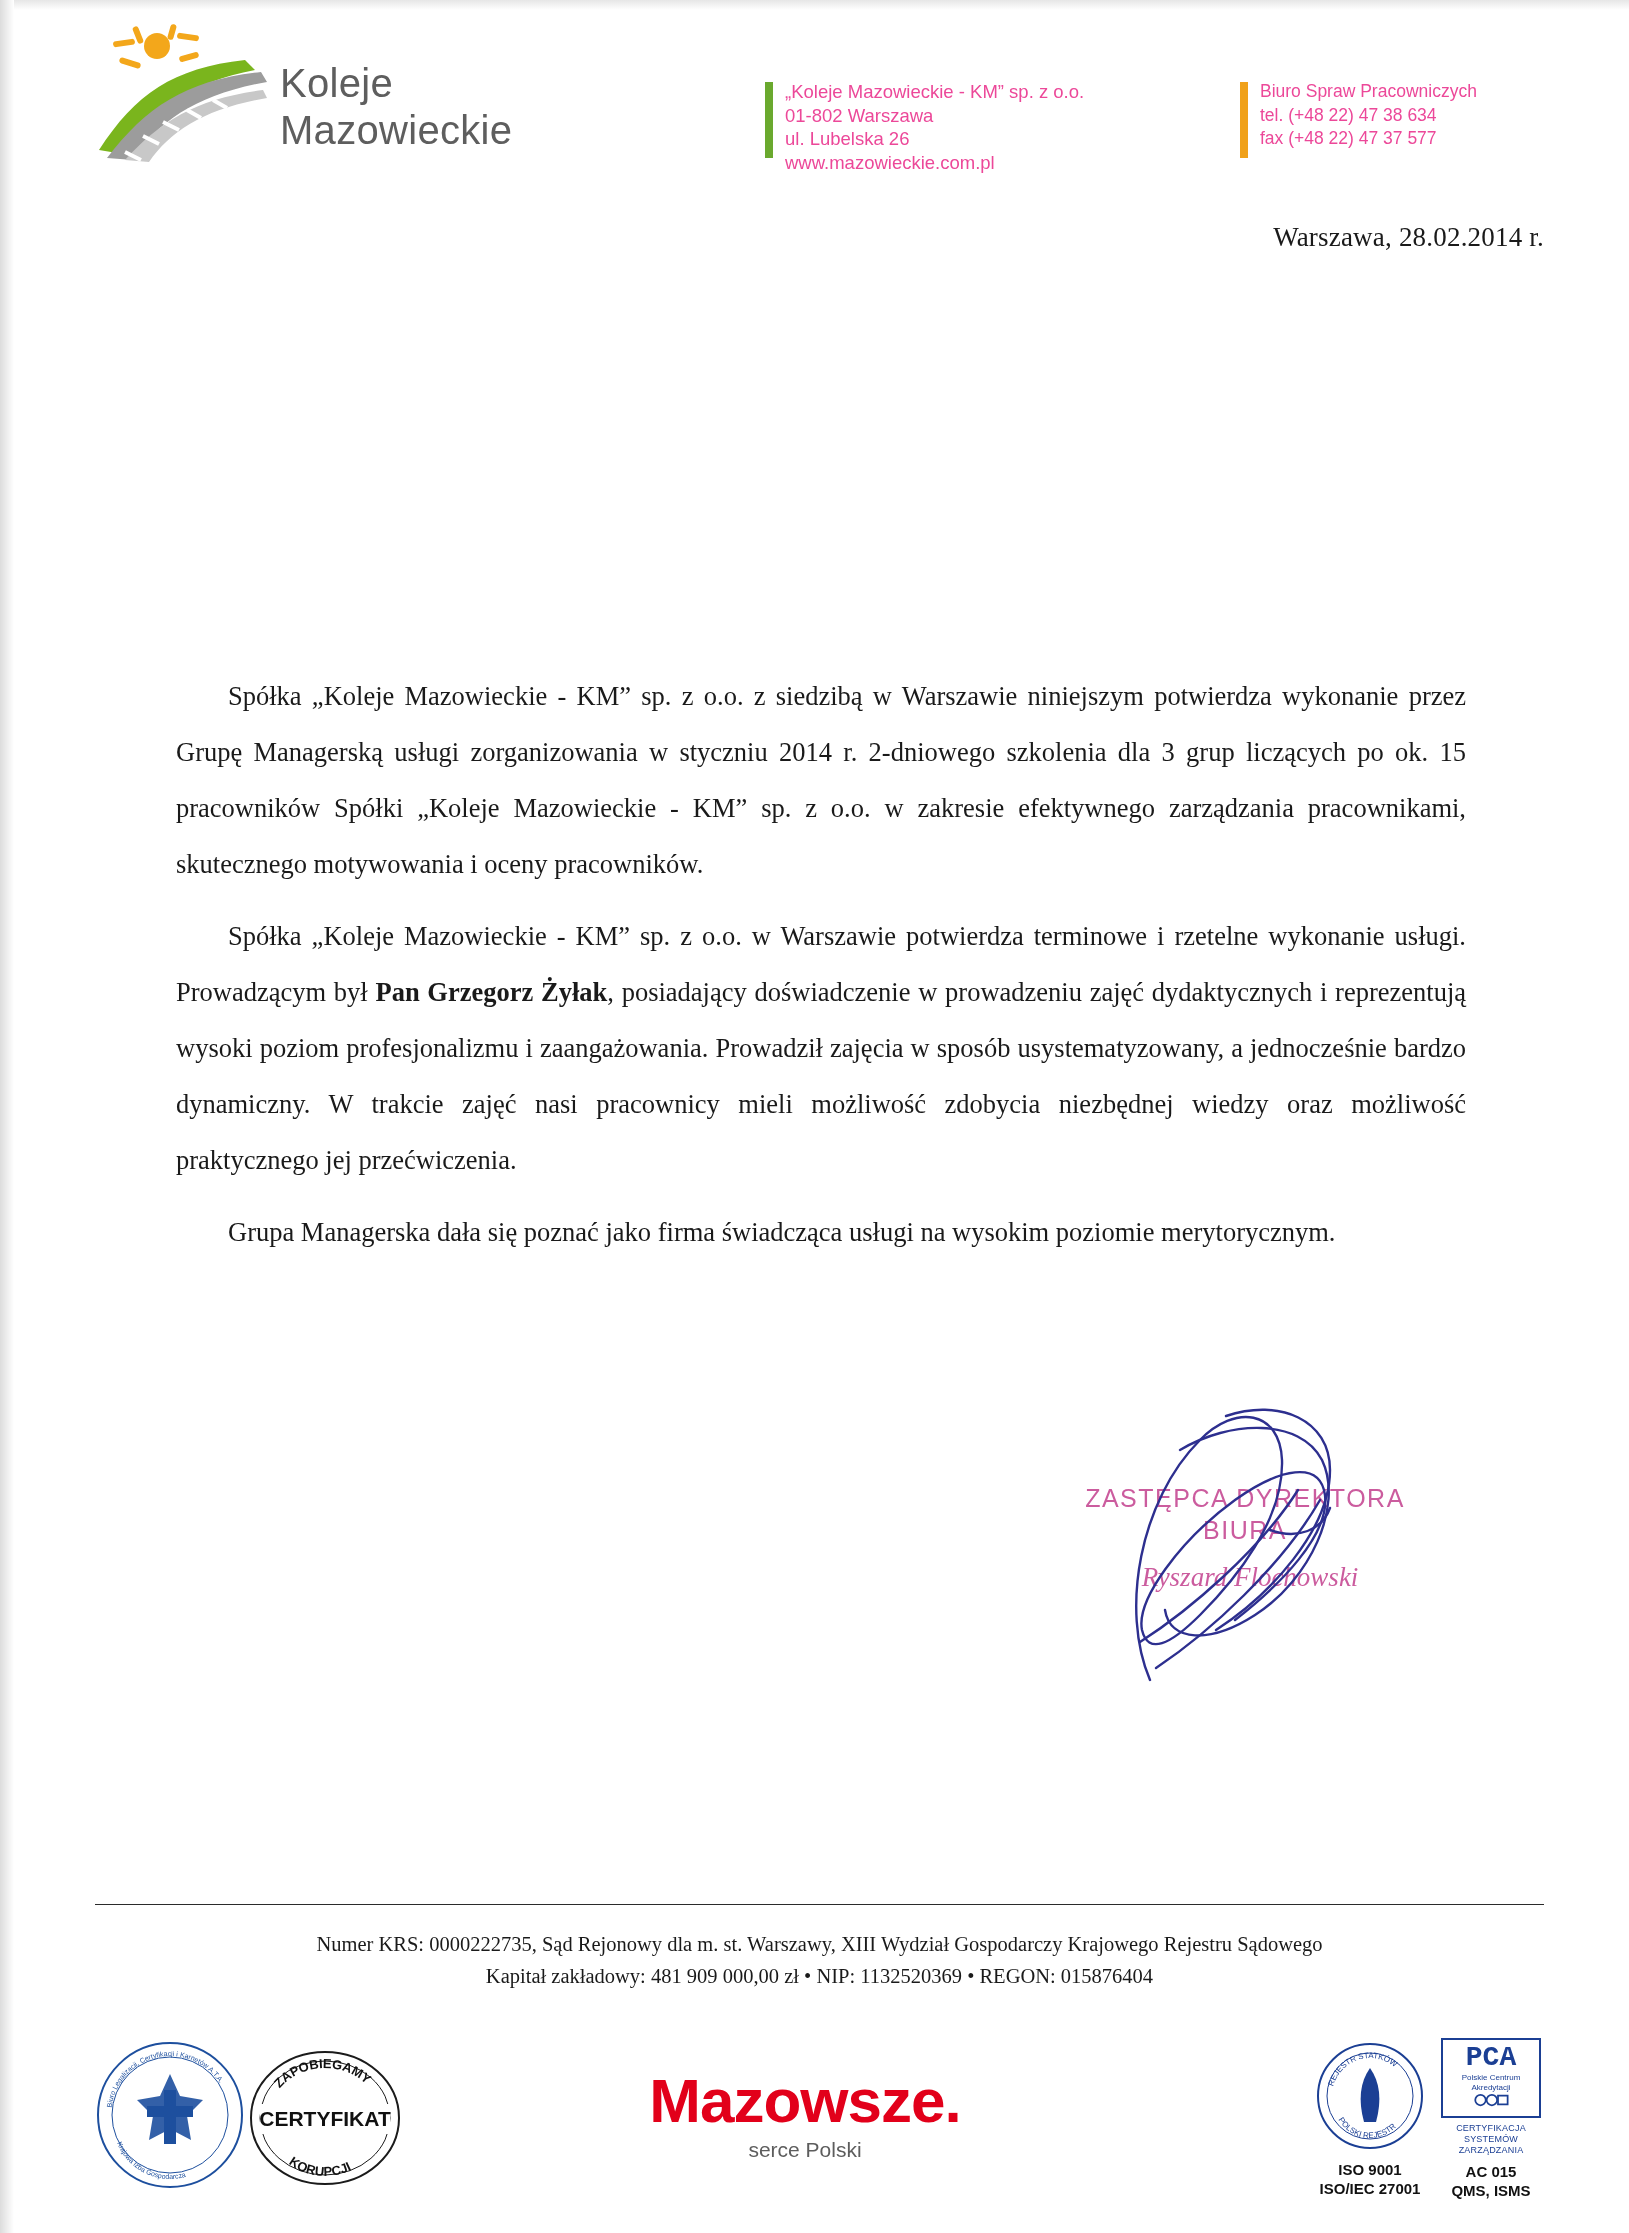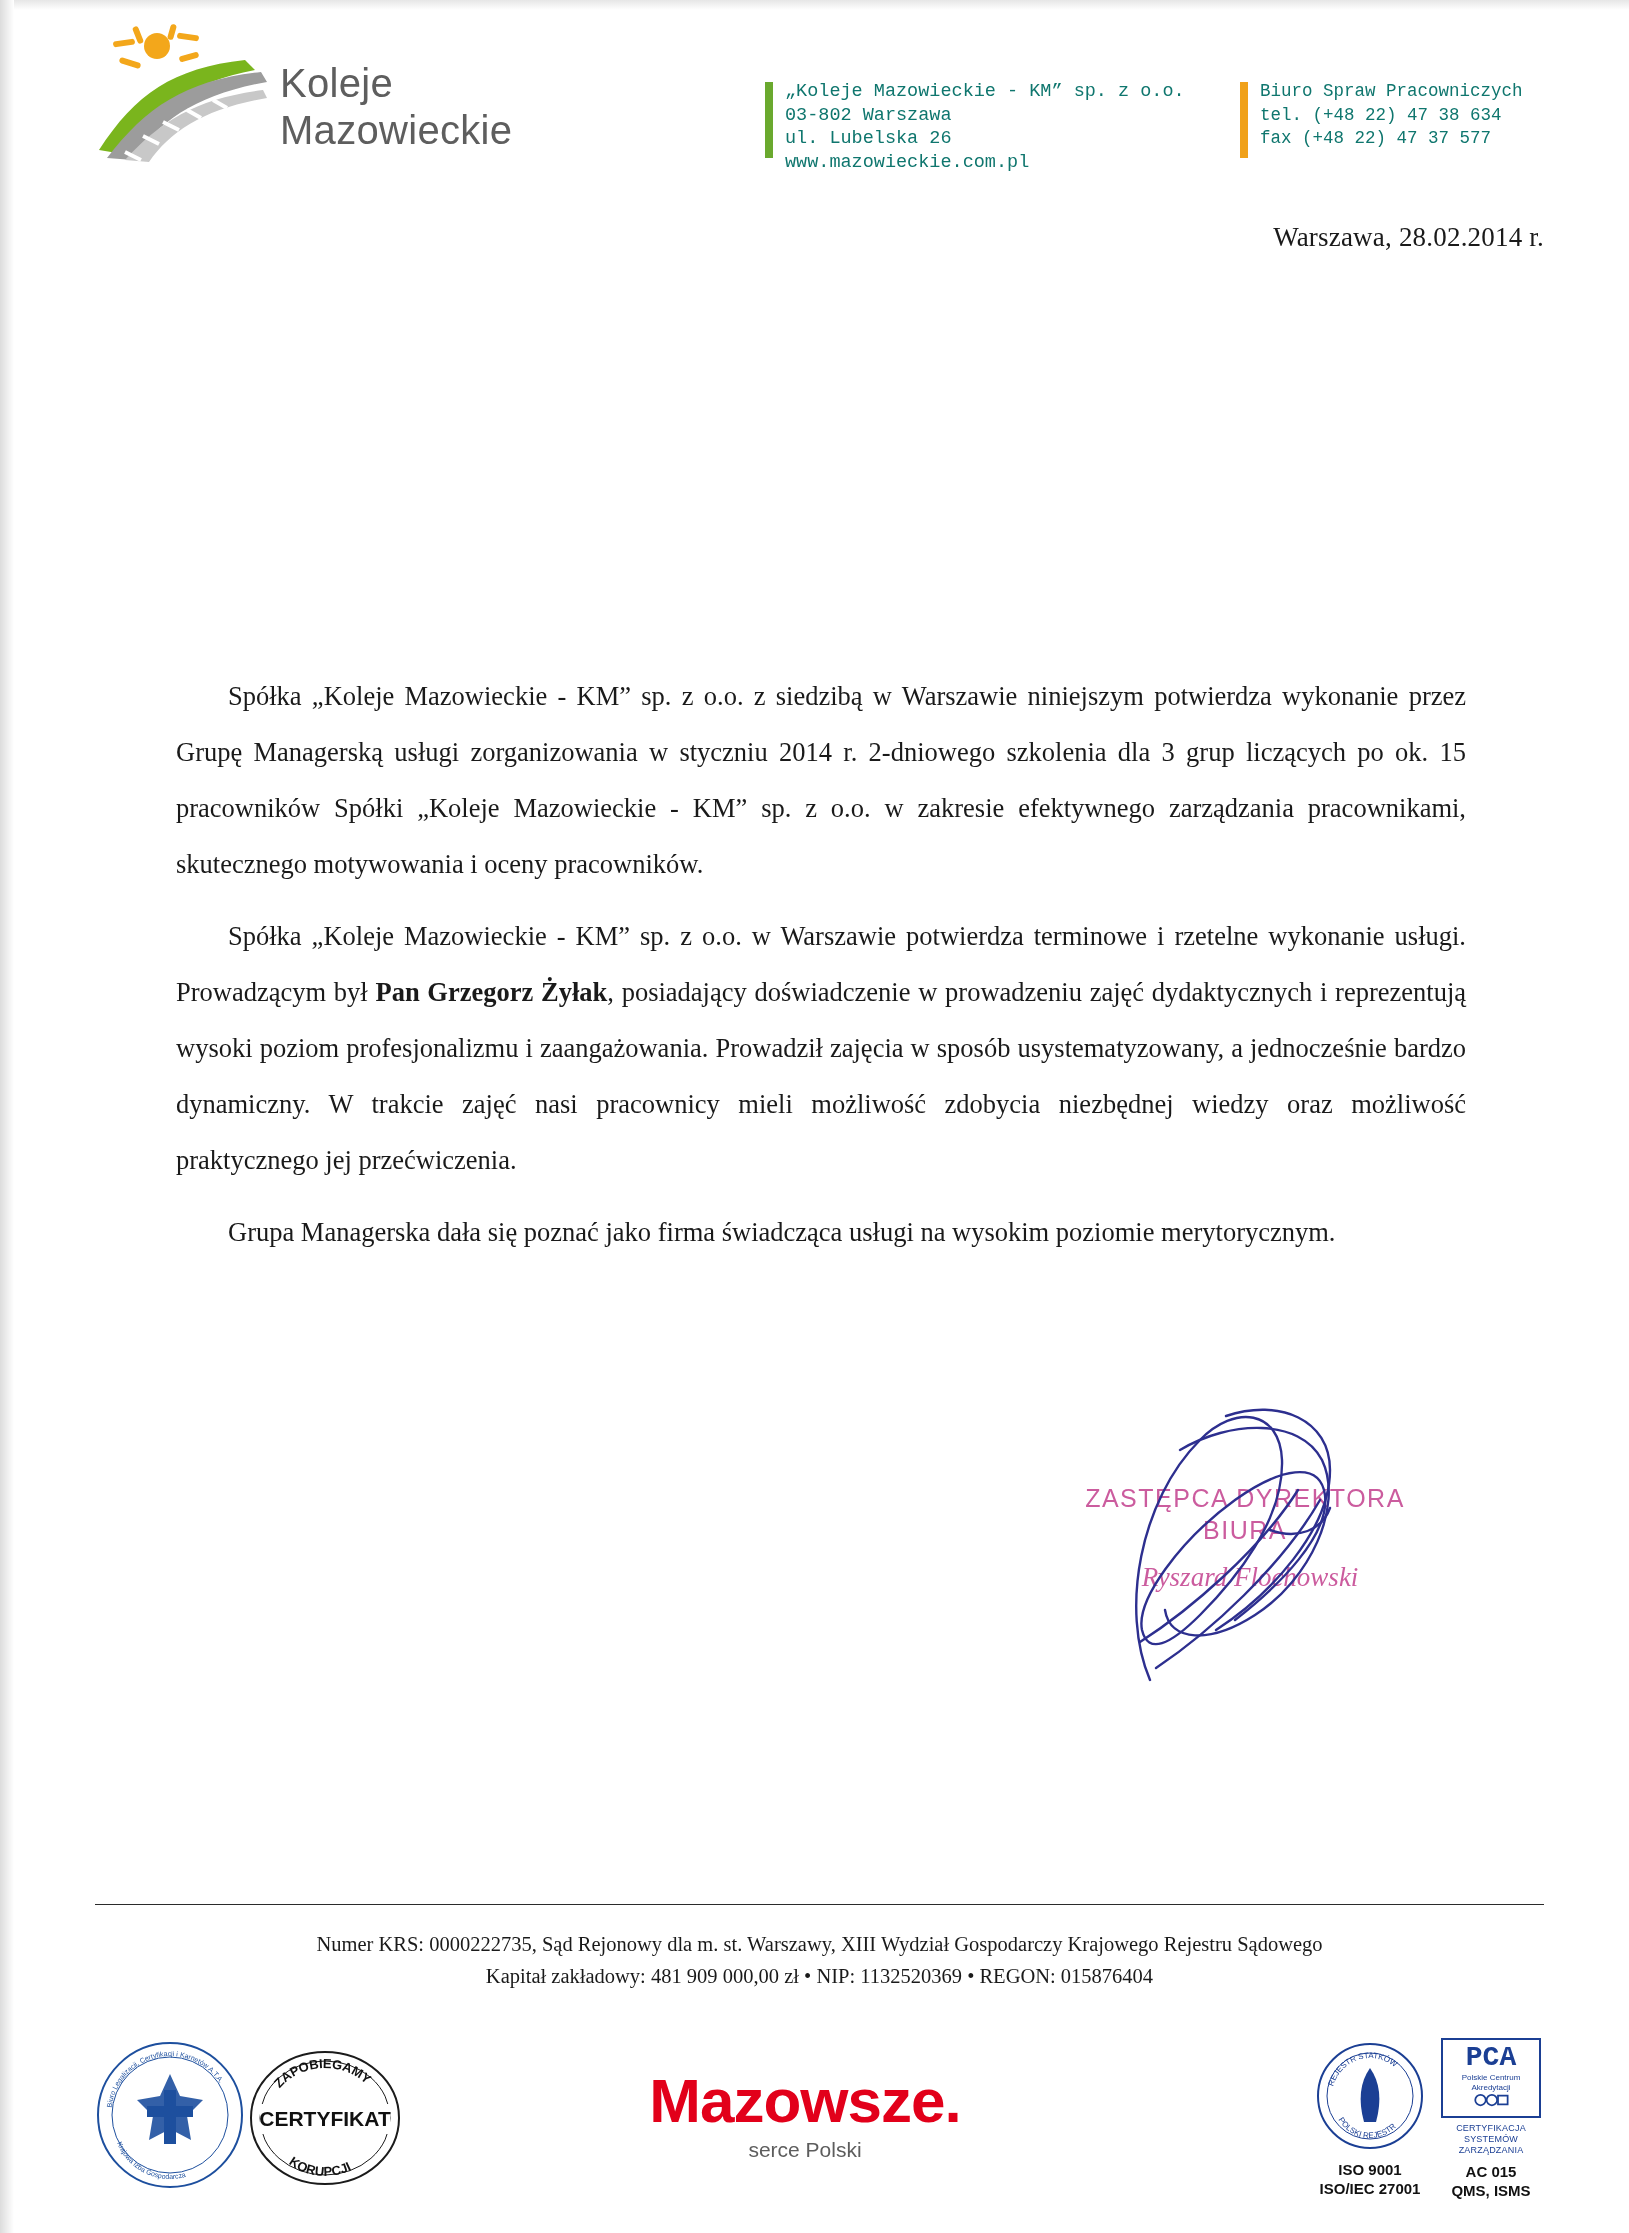--- a/index.html
+++ b/index.html
@@ -48,24 +48,24 @@
     top: 38px;
     font-family: "Liberation Sans", sans-serif;
     font-size: 40px;
     line-height: 47px;
     color: #5e5e5e;
     letter-spacing: 0.3px;
   }
   .hdr-col {
     position: absolute;
     top: 58px;
-    font-family: Liberation Mono, monospace;
+    font-family: Liberation Sans, sans-serif;
     font-size: 18.5px;
     line-height: 23.5px;
-    color: #0f766e;
+    color: #ec4899;
   }
   .hdr-col .bar {
     position: absolute;
     left: -20px;
     top: 2px;
     width: 8px;
     height: 76px;
   }
   .hdr-col.green .bar { background: #6aa92e; }
   .hdr-col.orange .bar { background: #f0a11a; }
@@ -274,21 +274,21 @@
       </svg>
       <div class="logo-text">
         <div>Koleje</div>
         <div>Mazowieckie</div>
       </div>
     </div>
 
     <div class="hdr-col green">
       <div class="bar"></div>
       <div>„Koleje Mazowieckie - KM” sp. z o.o.</div>
-      <div>03-802 Warszawa</div>
+      <div>01-802 Warszawa</div>
       <div>ul. Lubelska 26</div>
       <div>www.mazowieckie.com.pl</div>
     </div>
 
     <div class="hdr-col orange">
       <div class="bar"></div>
       <div>Biuro Spraw Pracowniczych</div>
       <div>tel. (+48 22) 47 38 634</div>
       <div>fax (+48 22) 47 37 577</div>
     </div>

